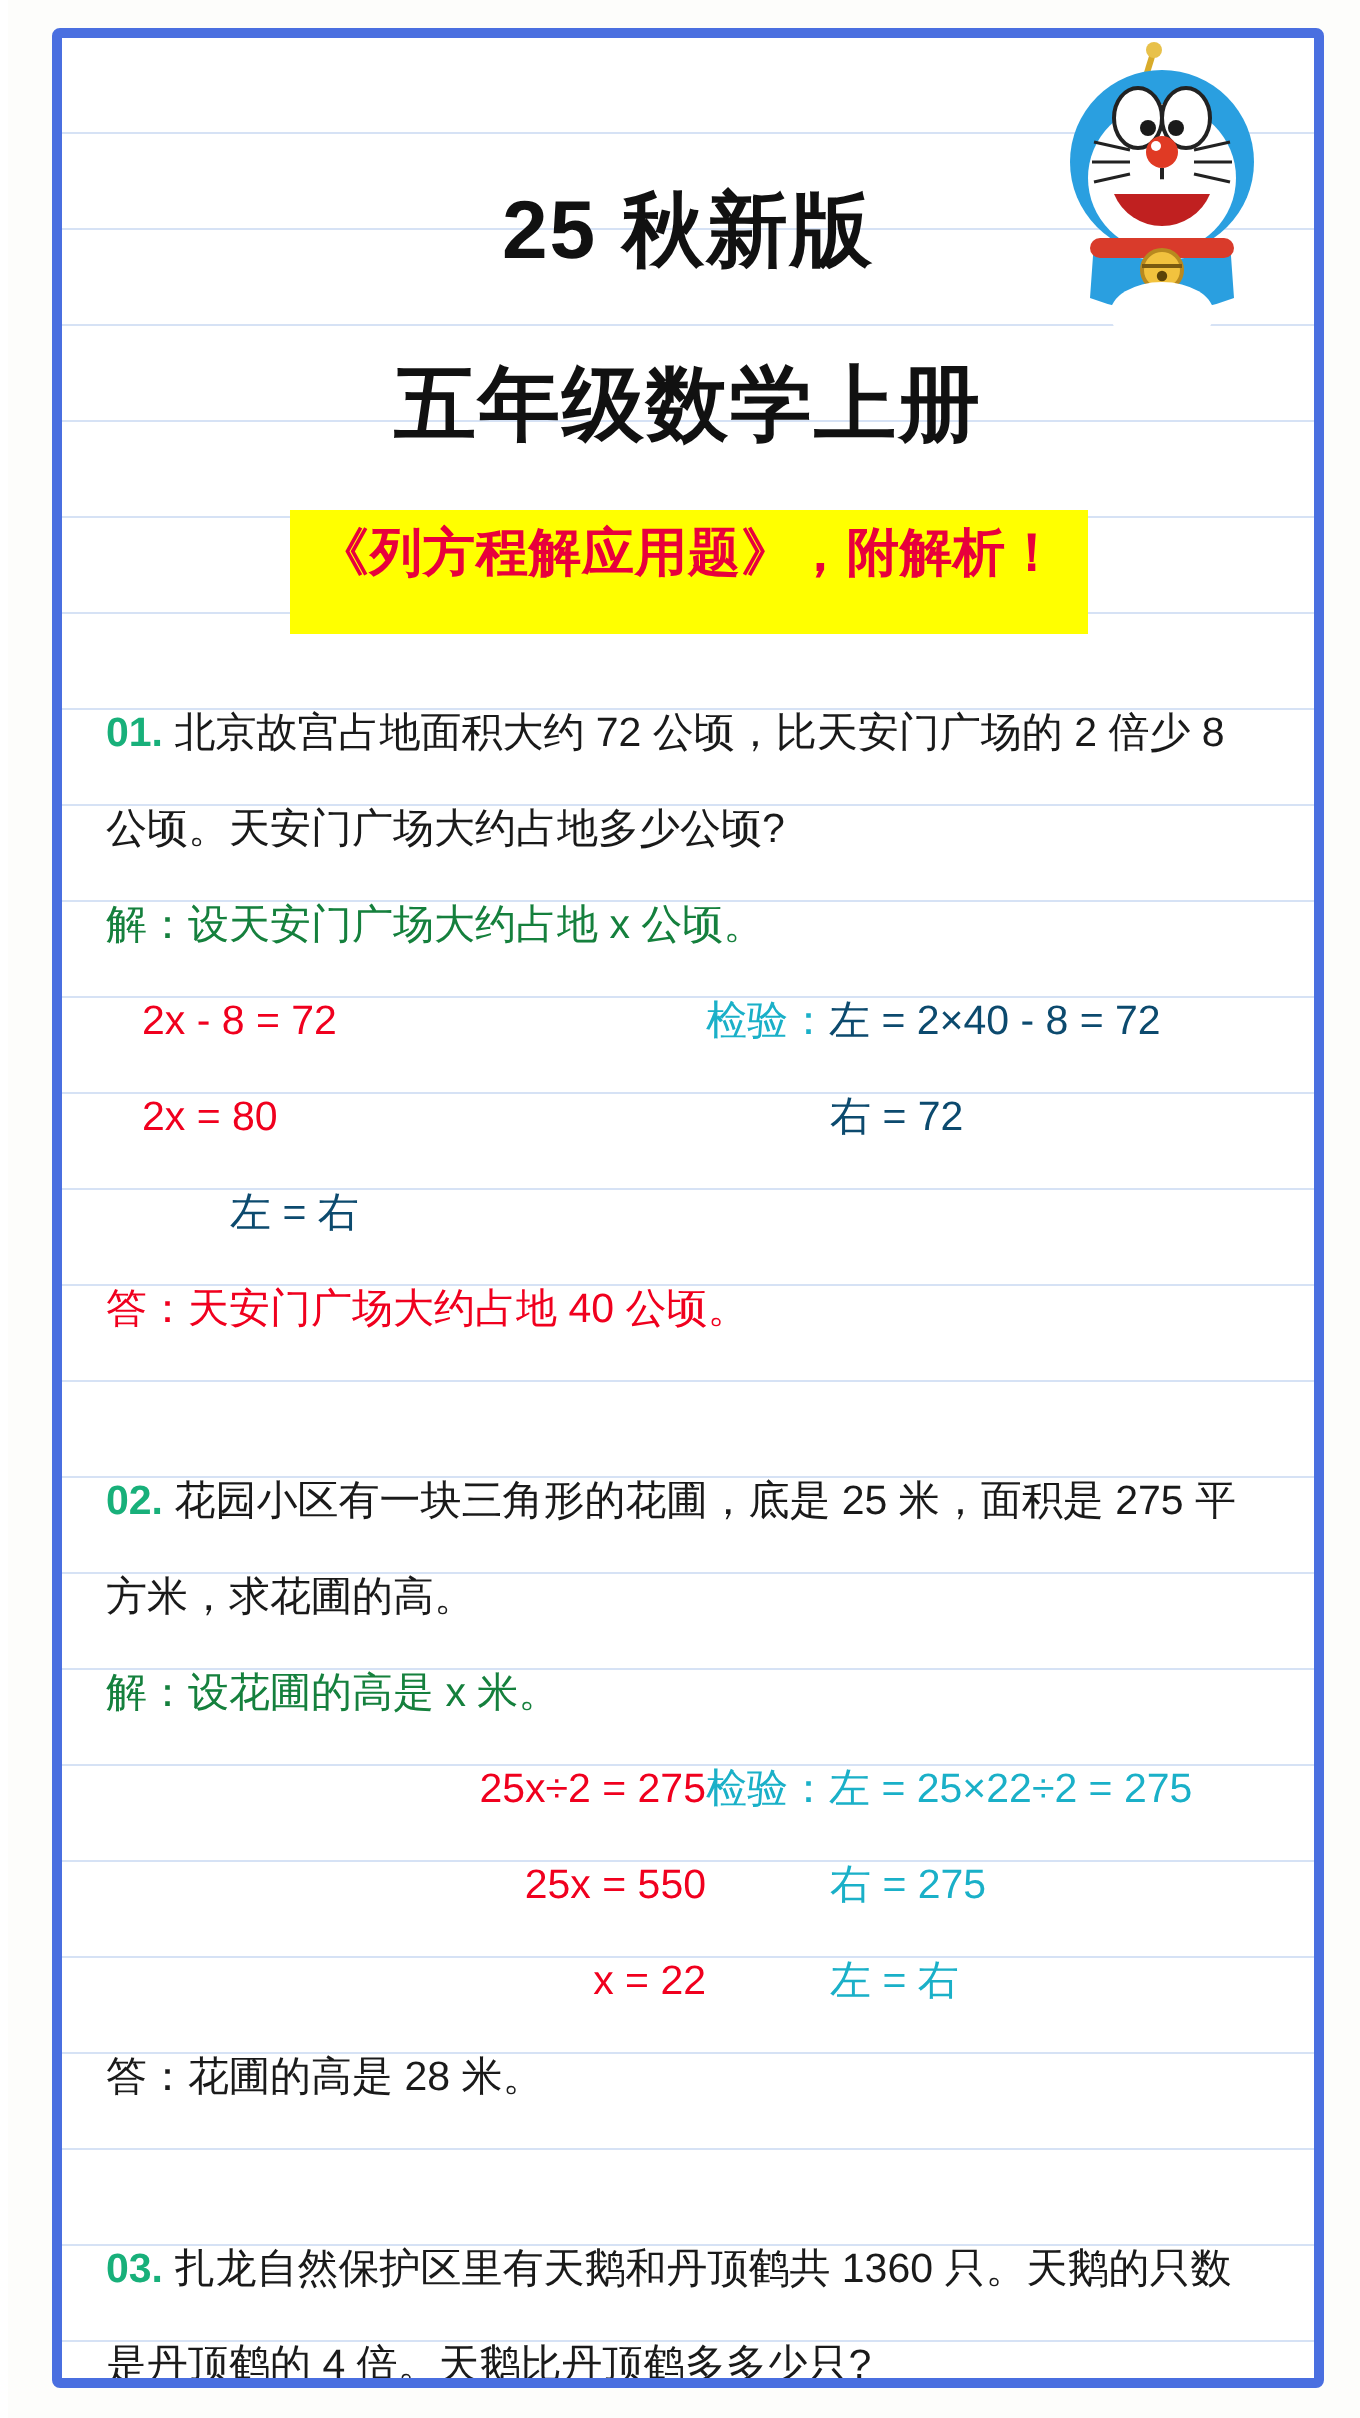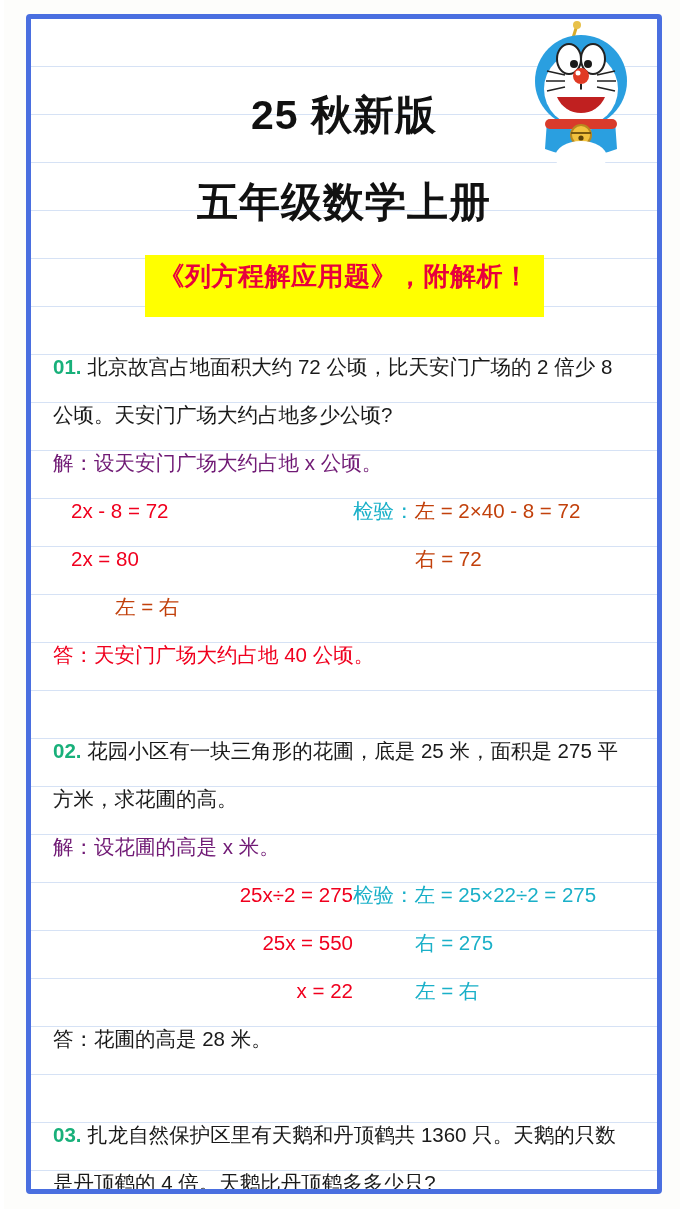--- a/index.html
+++ b/index.html
@@ -95,21 +95,21 @@
     color: #1a1a1a;
   }
   .p-num {
     color: #18b07a;
     font-weight: 700;
   }
   .q-text {
     color: #1a1a1a;
   }
   .solve-line {
-    color: #701a75;
+    color: #15803d;
     line-height: 48px;
   }
   .ans-line {
     color: #f0001e;
     line-height: 48px;
   }
   .ans-line.black {
     color: #1a1a1a;
   }
   .eq-grid {
@@ -125,21 +125,21 @@
   }
   .eq-left.e1 { padding-left: 18px; text-align: left; }
   .eq-right {
     line-height: 48px;
     white-space: nowrap;
   }
   .check-label {
     color: #1ab0c8;
   }
   .check-val {
-    color: #c2410c;
+    color: #0c4a6e;
   }
   .eq-right-2 .check-val { color: #1ab0c8; }
   .eq-right-2 .check-label { color: #1ab0c8; }
 
   .gap-line { height: 48px; }
 
   
   .dora {
     position: absolute;
     right: 8px;

